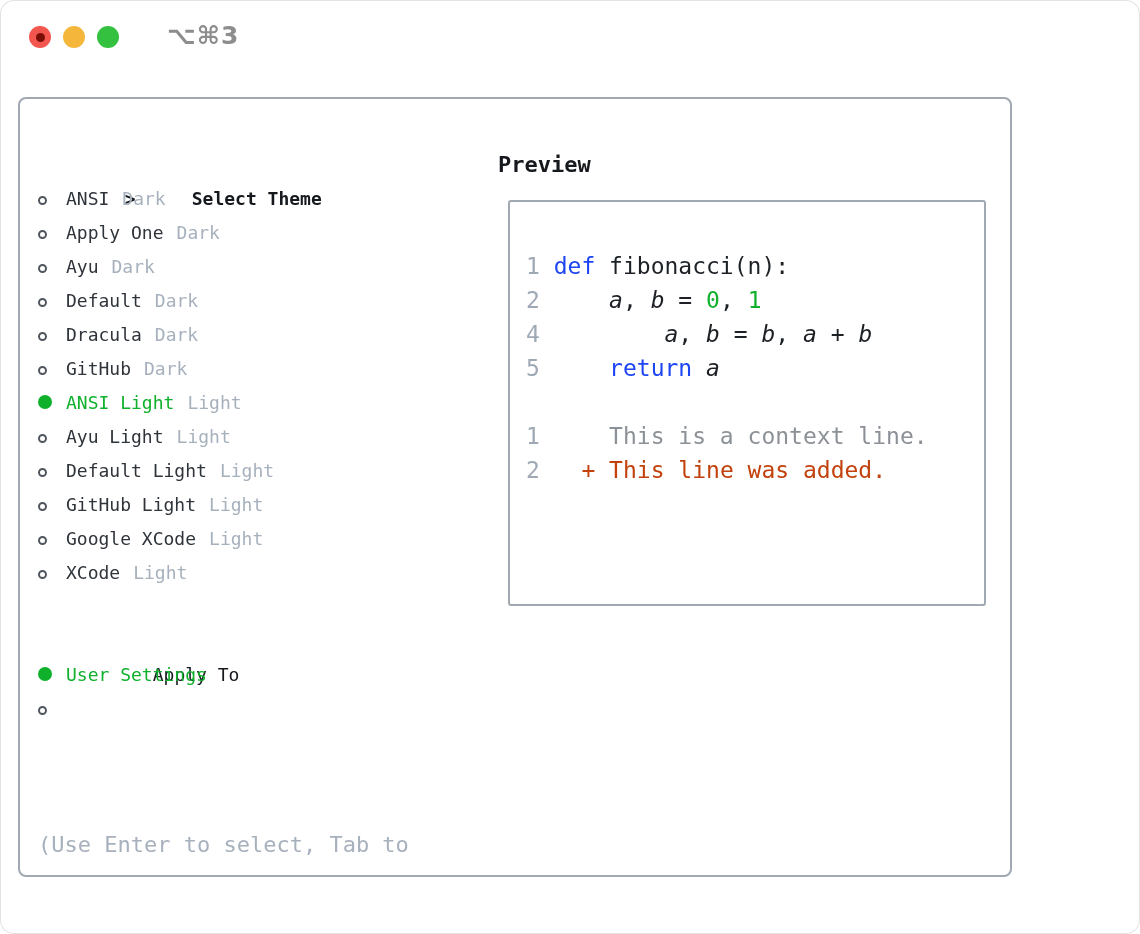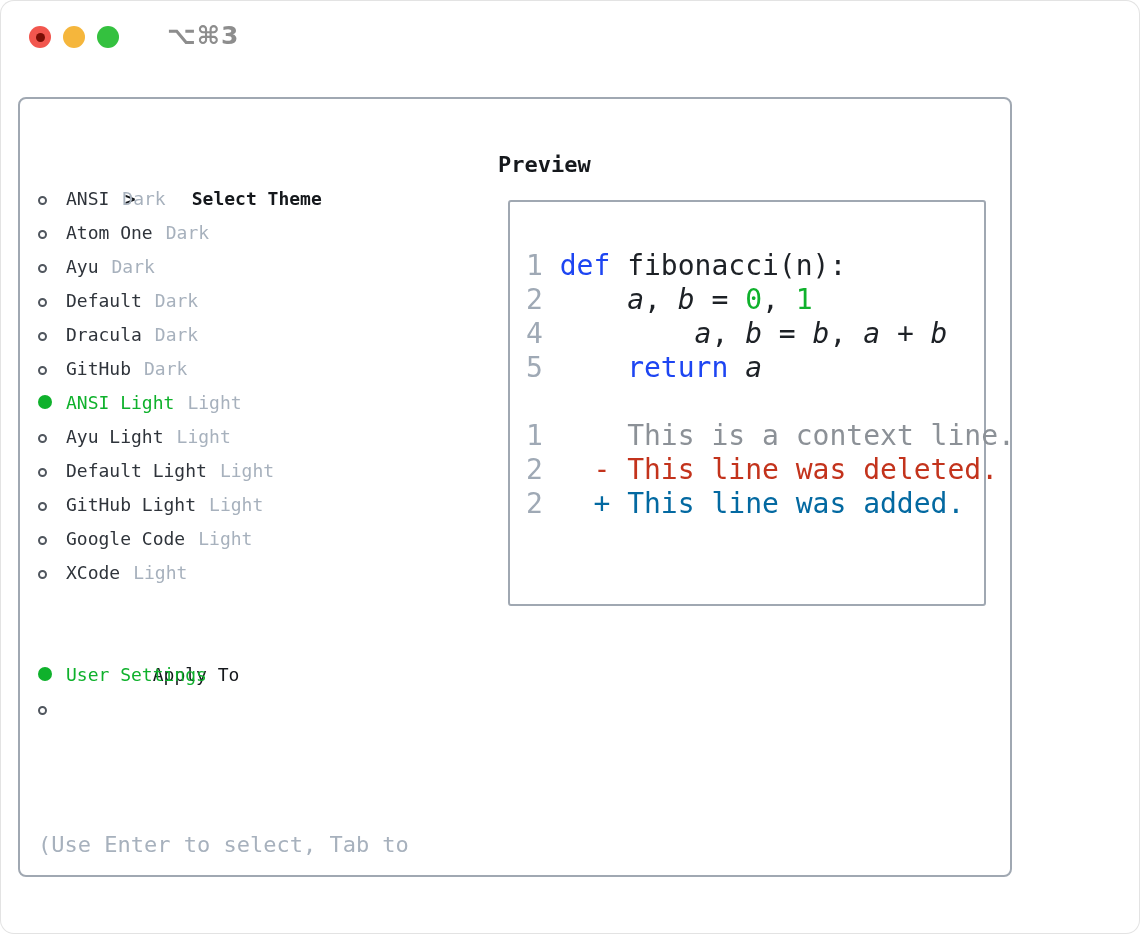--- a/index.html
+++ b/index.html
@@ -48,30 +48,30 @@
   
   .preview-header {
     position:absolute; left:478px; top:49px; height:34px; line-height:34px;
     font-size:22px; font-weight:bold; color:#15181c;text-align:center;
   }
   .preview-box {
     position:absolute; left:488px; top:101px; width:478px; height:406px;
     border:2px solid #a0a8b2; border-radius:3px; background:#fff;
   }
   .code-area { position:absolute; left:16px; top:47px; }
-  .pline { height:34px; line-height:34px; font-size:28px; white-space:pre; }
+  .pline { height:34px; line-height:34px; font-size:23px; white-space:pre; }
   .ln     { color:#9fa9b5; }
   .tok-pl { color:#1d2126; }
   .tok-kw { color:#1d45f2; }
   .tok-fn { color:#13c3cd; }
   .tok-num{ color:#0fb12c; }
   .tok-var{ color:#1d2126; font-style:italic; }
   .tok-ctx{ color:#8c9197; }
   .tok-del{ color:#c3331c; }
-  .tok-add{ color:#0369a1; }
+  .tok-add{ color:#c2410c; }
 </style>
 </head>
 <body>
 
 <div class="window">
 
   <div class="titlebar">
     <span class="tl red">
       <span class="tl-dot"></span>
     </span>
@@ -81,30 +81,30 @@
   </div>
 
   <div class="panel">
 
     <div class="left-col">
       <div class="row">
         <span class="mark prompt">&gt;</span><span class="h-bold">Select Theme</span>
       </div>
       <div id="themeItems">
           <div class="row"><span class="mark"><span class="circle"></span></span><span class="item-name">ANSI</span><span class="tag">Dark</span></div>
-          <div class="row"><span class="mark"><span class="circle"></span></span><span class="item-name">Atom One</span><span class="tag">Dark</span></div>
+          <div class="row"><span class="mark"><span class="circle"></span></span><span class="item-name">Apply One</span><span class="tag">Dark</span></div>
           <div class="row"><span class="mark"><span class="circle"></span></span><span class="item-name">Ayu</span><span class="tag">Dark</span></div>
           <div class="row"><span class="mark"><span class="circle"></span></span><span class="item-name">Default</span><span class="tag">Dark</span></div>
           <div class="row"><span class="mark"><span class="circle"></span></span><span class="item-name">Dracula</span><span class="tag">Dark</span></div>
           <div class="row"><span class="mark"><span class="circle"></span></span><span class="item-name">GitHub</span><span class="tag">Dark</span></div>
           <div class="row"><span class="mark"><span class="circle filled"></span></span><span class="item-name sel">ANSI Light</span><span class="tag">Light</span></div>
           <div class="row"><span class="mark"><span class="circle"></span></span><span class="item-name">Ayu Light</span><span class="tag">Light</span></div>
           <div class="row"><span class="mark"><span class="circle"></span></span><span class="item-name">Default Light</span><span class="tag">Light</span></div>
           <div class="row"><span class="mark"><span class="circle"></span></span><span class="item-name">GitHub Light</span><span class="tag">Light</span></div>
-          <div class="row"><span class="mark"><span class="circle"></span></span><span class="item-name">Google Code</span><span class="tag">Light</span></div>
+          <div class="row"><span class="mark"><span class="circle"></span></span><span class="item-name">Google XCode</span><span class="tag">Light</span></div>
           <div class="row"><span class="mark"><span class="circle"></span></span><span class="item-name">XCode</span><span class="tag">Light</span></div>
         </div>
       <div class="row spacer"></div>
       <div class="row">
         <span class="mark"></span><span style="color:#15181c">Apply To</span>
       </div>
       <div id="applyItems">
           <div class="row"><span class="mark"><span class="circle filled"></span></span><span class="item-name sel">User Settings</span></div>
           <div class="row"><span class="mark"><span class="circle"></span></span></div>
         </div>
@@ -117,19 +117,18 @@
 
     <div class="preview-header">Preview</div>
     <div class="preview-box">
       <div class="code-area" id="previewLines">
           <div class="pline"><span class="ln">1 </span><span class="tok-kw">def</span><span class="tok-pl"> fibonacci(n):</span></div>
           <div class="pline"><span class="ln">2 </span><span class="tok-pl">    </span><span class="tok-var">a</span><span class="tok-pl">, </span><span class="tok-var">b</span><span class="tok-pl"> = </span><span class="tok-num">0</span><span class="tok-pl">, </span><span class="tok-num">1</span></div>
           <div class="pline"><span class="ln">4 </span><span class="tok-pl">        </span><span class="tok-var">a</span><span class="tok-pl">, </span><span class="tok-var">b</span><span class="tok-pl"> = </span><span class="tok-var">b</span><span class="tok-pl">, </span><span class="tok-var">a</span><span class="tok-pl"> + </span><span class="tok-var">b</span></div>
           <div class="pline"><span class="ln">5 </span><span class="tok-pl">    </span><span class="tok-kw">return</span><span class="tok-pl"> </span><span class="tok-var">a</span></div>
           <div class="pline">&nbsp;</div>
           <div class="pline"><span class="ln">1 </span><span class="tok-pl">    </span><span class="tok-ctx">This is a context line.</span></div>
-          <div class="pline"><span class="ln">2 </span><span class="tok-pl">  </span><span class="tok-del">- This line was deleted.</span></div>
           <div class="pline"><span class="ln">2 </span><span class="tok-pl">  </span><span class="tok-add">+ This line was added.</span></div>
         </div>
     </div>
 
   </div>
 </div>
 
 </body></html>

